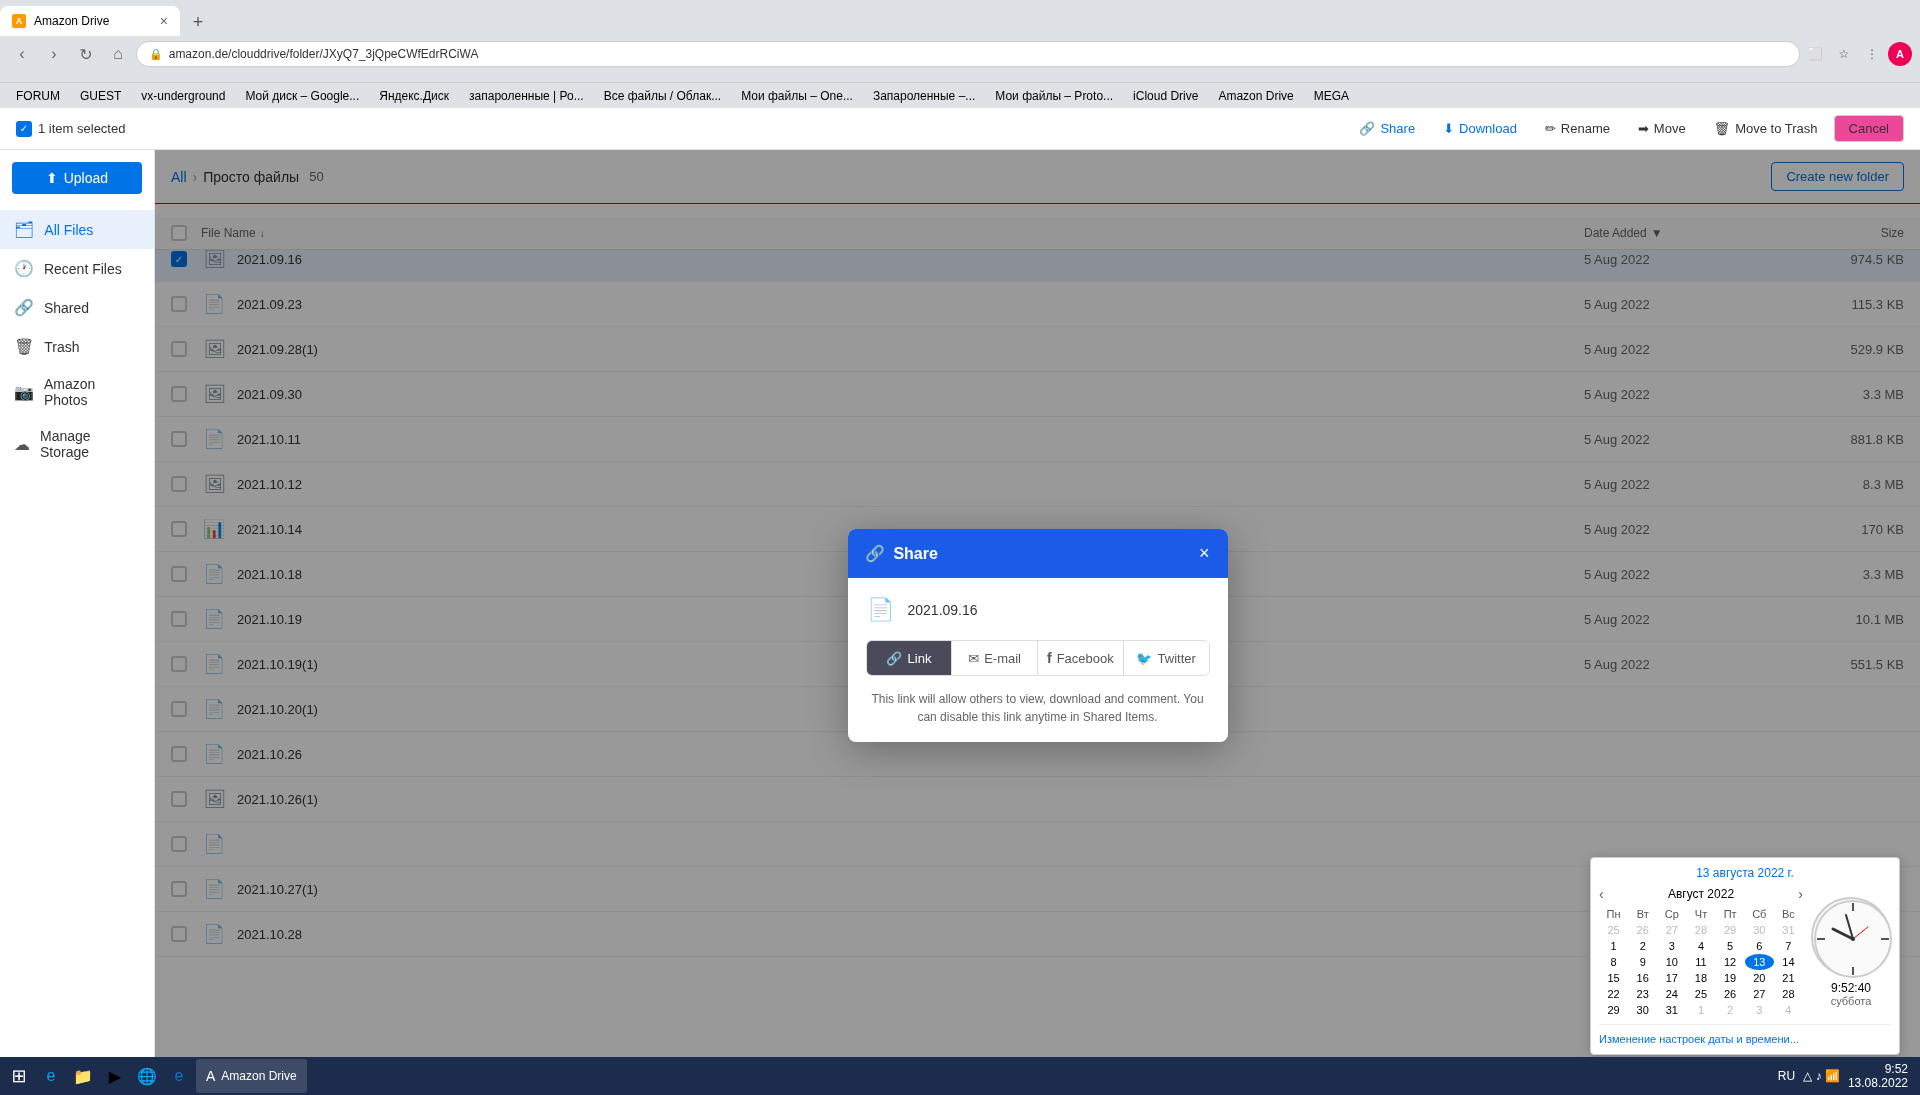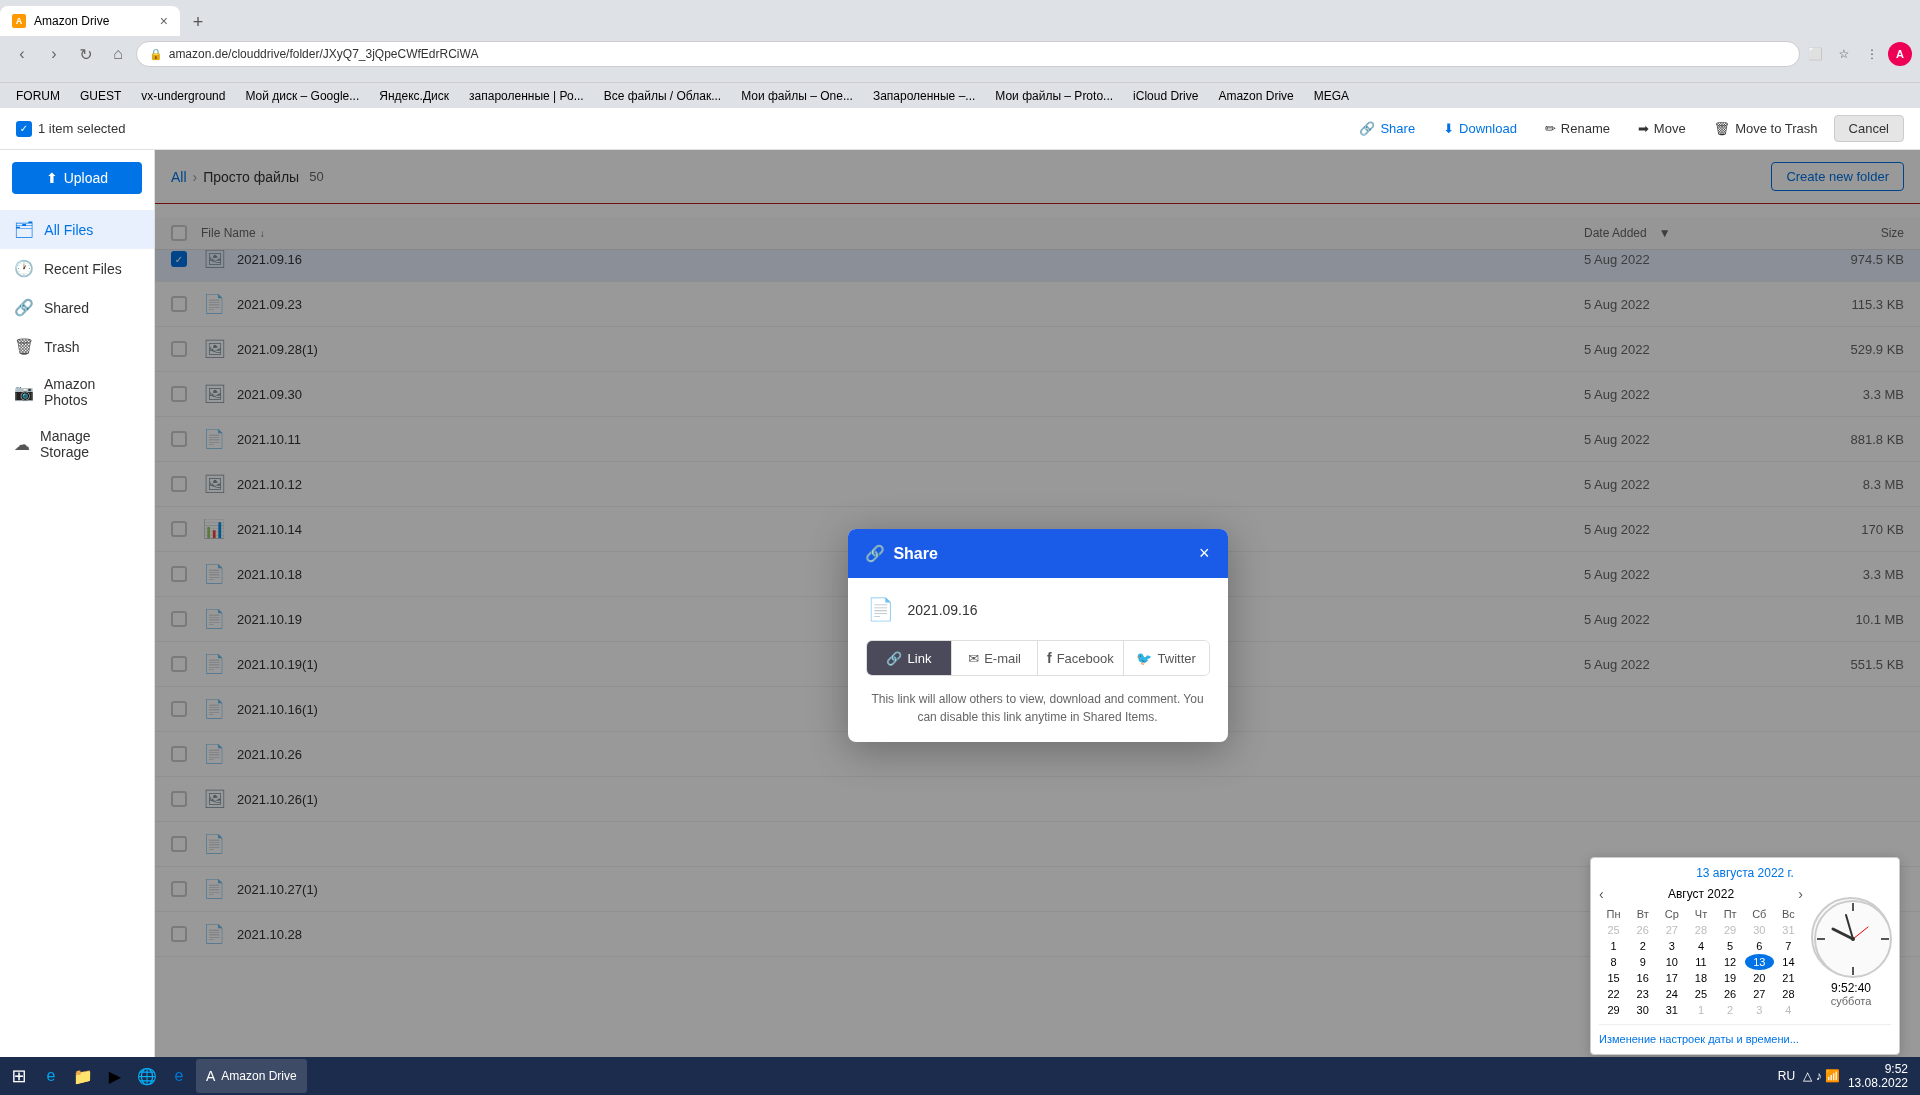--- a/index.html
+++ b/index.html
@@ -26,21 +26,21 @@
     .bookmarks-bar { display: flex; align-items: center; padding: 2px 8px; gap: 4px; background: #dee1e6; height: 26px; border-top: 1px solid #ccc; font-size: 12px; overflow: hidden; }
     .bookmark { padding: 2px 8px; border-radius: 4px; white-space: nowrap; cursor: pointer; display: flex; align-items: center; gap: 4px; }
 
     
     .app-toolbar { background: white; border-bottom: 1px solid #e0e0e0; display: flex; align-items: center; padding: 0 16px; height: 42px; }
     .selected-info { display: flex; align-items: center; gap: 6px; color: #333; font-size: 13px; flex: 1; }
     .toolbar-actions { display: flex; align-items: center; gap: 4px; }
     .toolbar-btn { display: flex; align-items: center; gap: 5px; padding: 6px 12px; border: none; background: none; cursor: pointer; font-size: 13px; color: #333; border-radius: 4px; }
     .toolbar-btn.share-btn { color: #0073e6; }
     .toolbar-btn.download-btn { color: #0073e6; }
-    .cancel-btn { border: 1px solid #ccc; border-radius: 4px; padding: 5px 14px; background: #e5e5e5; cursor: pointer; font-size: 13px; color: #333; }
+    .cancel-btn { border: 1px solid #ccc; border-radius: 4px; padding: 5px 14px; background: #ec4899; cursor: pointer; font-size: 13px; color: #333; }
 
     
     .app-main { display: flex; height: calc(1095px - 82px - 42px); }
 
     
     .sidebar { width: 155px; background: white; border-right: 1px solid #e0e0e0; padding: 12px 0; display: flex; flex-direction: column; flex-shrink: 0; }
     .upload-btn { margin: 0 12px 16px; background: #0073e6; color: white; border: none; border-radius: 4px; padding: 8px 0; cursor: pointer; font-size: 14px; font-weight: 500; display: flex; align-items: center; justify-content: center; gap: 6px; }
     .sidebar-item { display: flex; align-items: center; gap: 10px; padding: 10px 14px; cursor: pointer; font-size: 14px; color: #333; }
     .sidebar-item.active { background: #e8f0fe; color: #0073e6; font-weight: 500; }
     .sidebar-icon { font-size: 16px; color: #555; }
@@ -55,21 +55,21 @@
     .breadcrumb .sep { color: #999; }
     .breadcrumb .current { color: #333; font-weight: 500; }
     .file-count { color: #666; font-size: 13px; margin-left: 4px; }
     .create-folder-btn { margin-left: auto; border: 1px solid #0073e6; color: #0073e6; background: white; border-radius: 4px; padding: 6px 14px; cursor: pointer; font-size: 13px; }
 
     
     .file-table { flex: 1; overflow-y: auto; }
     .table-header { display: flex; align-items: center; padding: 8px 16px; border-bottom: 1px solid #e0e0e0; background: #fafafa; font-size: 12px; color: #666; position: sticky; top: 13px; z-index: 1; }
     .th-check { width: 30px; flex-shrink: 0; }
     .th-name { flex: 1; cursor: pointer; display: flex; align-items: center; gap: 4px; }
-    .th-date { width: 200px; flex-shrink: 0; display: flex; align-items: flex-end; gap: 12px; }
+    .th-date { width: 200px; flex-shrink: 0; display: flex; align-items: flex-end; gap: 4px; }
     .th-size { width: 120px; flex-shrink: 0; text-align: right; }
     .file-row { display: flex; align-items: center; padding: 8px 16px; border-bottom: 1px solid #f0f0f0; font-size: 13px; }
     .file-row.selected { background: #e8f0fe; }
     .row-check { width: 30px; flex-shrink: 0; }
     .row-icon { width: 28px; height: 28px; flex-shrink: 0; margin-right: 8px; display: flex; align-items: center; justify-content: center; font-size: 18px; }
     .row-name { flex: 1; color: #333; }
     .row-date { width: 200px; flex-shrink: 0; color: #666; }
     .row-size { width: 120px; flex-shrink: 0; text-align: right; color: #666; }
     .file-icon-doc { color: #607d8b; }
     .file-icon-img { color: #78909c; }
@@ -356,21 +356,21 @@
       <div class="row-icon file-icon-doc">📄</div>
       <div class="row-name">2021.10.19(1)</div>
       <div class="row-date">5 Aug 2022</div>
       <div class="row-size">551.5 KB</div>
     </div>
           <div class="file-row">
       <div class="row-check">
         <span class="checkbox "></span>
       </div>
       <div class="row-icon file-icon-doc">📄</div>
-      <div class="row-name">2021.10.16(1)</div>
+      <div class="row-name">2021.10.20(1)</div>
       <div class="row-date"></div>
       <div class="row-size"></div>
     </div>
           <div class="file-row">
       <div class="row-check">
         <span class="checkbox "></span>
       </div>
       <div class="row-icon file-icon-doc">📄</div>
       <div class="row-name">2021.10.26</div>
       <div class="row-date"></div>

